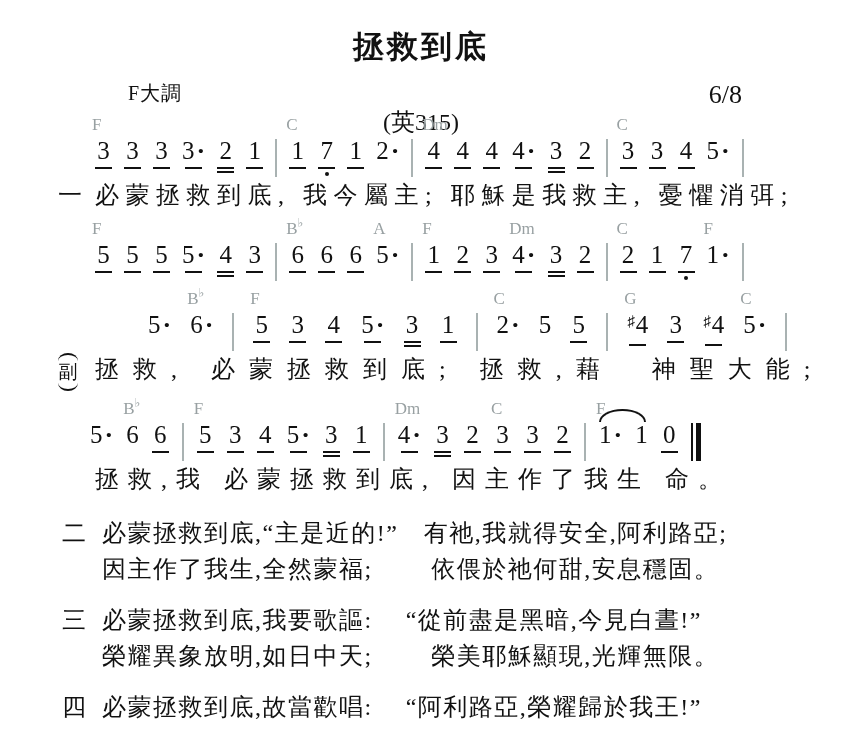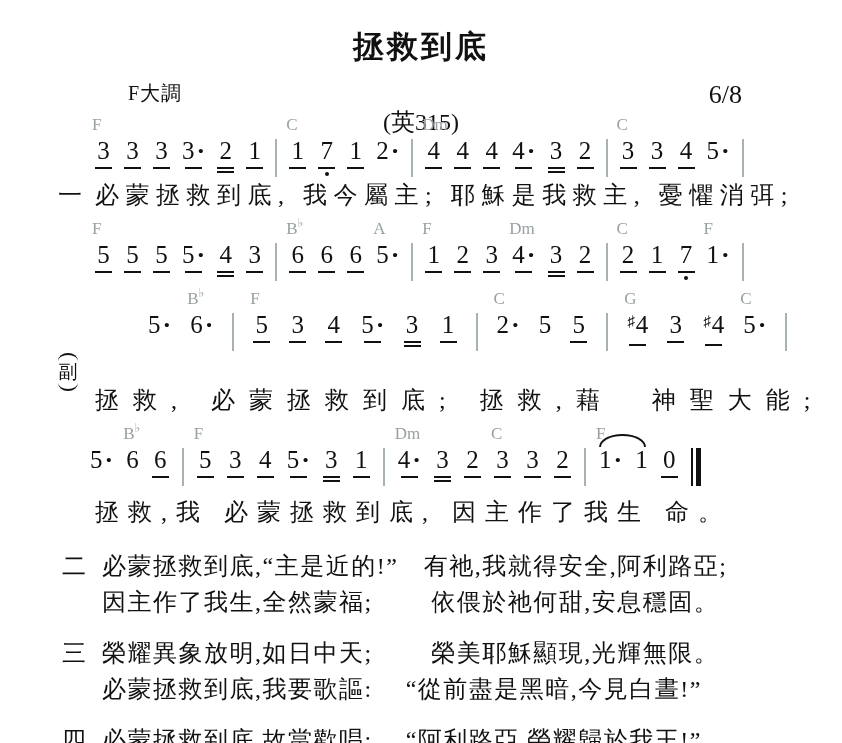--- a/index.html
+++ b/index.html
@@ -56,22 +56,22 @@
   }
 
   
   .lyric-row{display:flex;align-items:flex-start;padding-left:58px;margin-top:2px;}
   .marker{
     width:37px;flex:none;font-size:24px;line-height:32px;
     display:flex;justify-content:flex-start;
   }
   .lyrics{font-size:24px;line-height:32px;white-space:pre;}
   .ml-1 .lyrics,.ml-2 .lyrics{letter-spacing:6.5px;}
-  .ml-3 .lyrics{letter-spacing:14px;margin-top:31px;}
-  .ml-4 .lyrics{letter-spacing:9px;margin-top:8px;}
+  .ml-3 .lyrics{letter-spacing:14px;}
+  .ml-4 .lyrics{letter-spacing:9px;}
 
   .fu{display:inline-flex;flex-direction:column;align-items:center;line-height:1;}
   .fu .ch{font-size:19px;line-height:20px;}
   .arc-top{width:20px;height:6px;border-top:2px solid #111;
     border-radius:50% 50% 0 0 / 100% 100% 0 0;margin-bottom:1px;}
   .arc-bot{width:20px;height:6px;border-bottom:2px solid #111;
     border-radius:0 0 50% 50% / 0 0 100% 100%;margin-top:1px;}
 
   
   .verses{margin-top:20px;padding-left:62px;}
@@ -623,20 +623,20 @@
     </div>
   </div>
 
   <div class="verses">
       <div class="verse">
         <span class="verse-num">二</span>
         <div class="verse-lines"><div>必蒙拯救到底,“主是近的!”　有祂,我就得安全,阿利路亞;</div><div>因主作了我生,全然蒙福;　 　依偎於祂何甜,安息穩固。</div></div>
       </div>
       <div class="verse">
         <span class="verse-num">三</span>
-        <div class="verse-lines"><div>榮耀異象放明,如日中天;　 　榮美耶穌顯現,光輝無限。</div><div>必蒙拯救到底,我要歌謳:　 “從前盡是黑暗,今見白晝!”</div></div>
+        <div class="verse-lines"><div>必蒙拯救到底,我要歌謳:　 “從前盡是黑暗,今見白晝!”</div><div>榮耀異象放明,如日中天;　 　榮美耶穌顯現,光輝無限。</div></div>
       </div>
       <div class="verse">
         <span class="verse-num">四</span>
         <div class="verse-lines"><div>必蒙拯救到底,故當歡唱:　 “阿利路亞,榮耀歸於我王!”</div></div>
       </div>
     </div>
 </div>
 
 </body></html>

